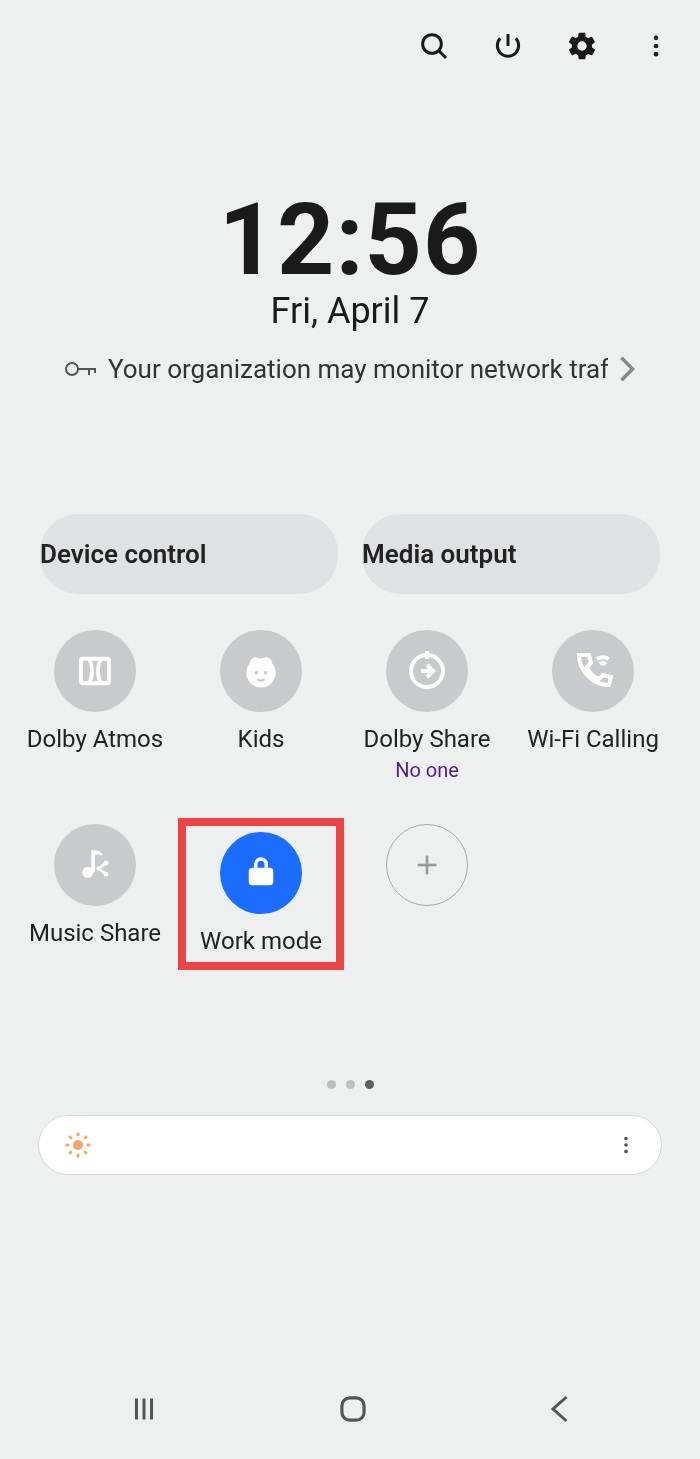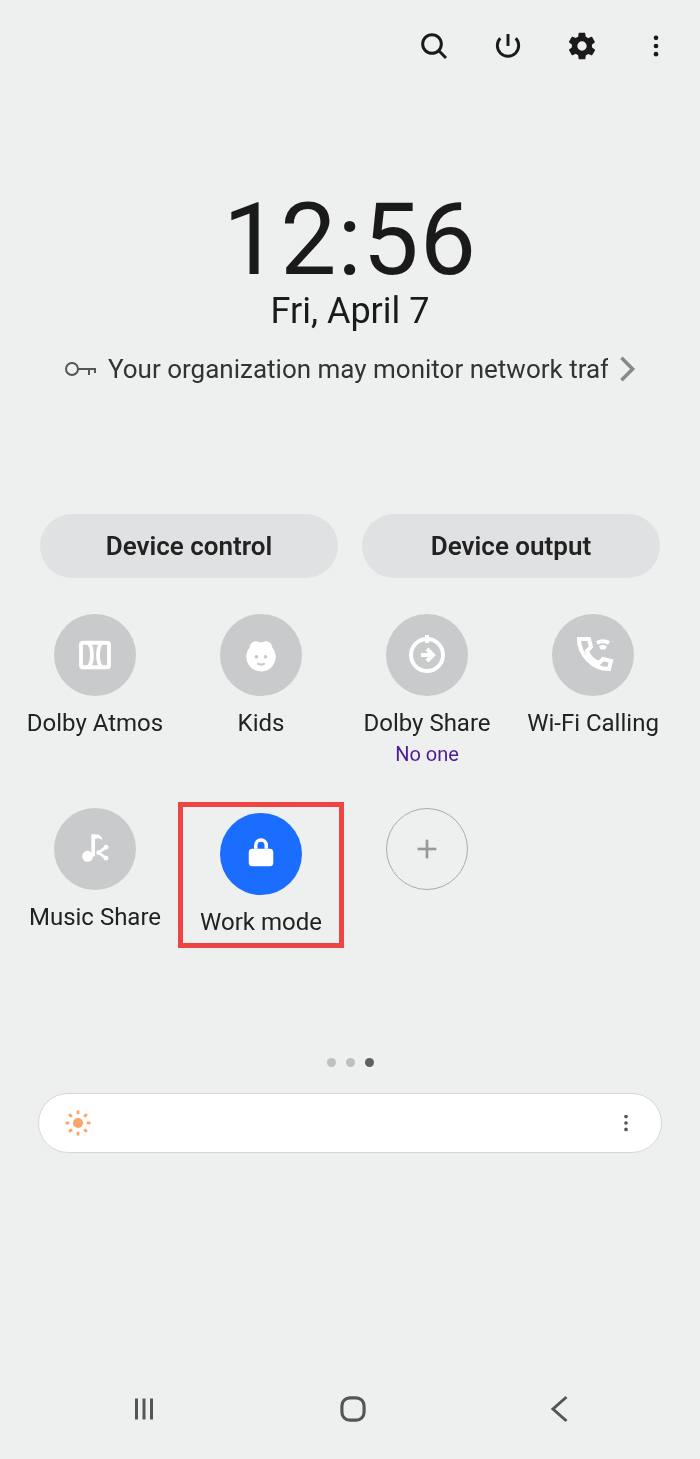--- a/index.html
+++ b/index.html
@@ -20,21 +20,21 @@
     padding: 22px 28px 0 0;
     height: 70px;
   }
   .topbar .icon { width: 32px; height: 32px; color: #1a1a1a; display:flex; align-items:center; justify-content:center; }
   .clock-block {
     text-align: center;
     margin-top: 120px;
   }
   .clock-time {
     font-size: 100px;
-    font-weight: 400;
+    font-weight: 700;
     letter-spacing: 1px;
     line-height: 1;
   }
   .clock-date {
     font-size: 36px;
     font-weight: 400;
   }
   .org-row {
     display: flex;
     align-items: center;
@@ -59,43 +59,43 @@
   .pill-row {
     display: flex;
     gap: 24px;
     padding: 0 40px;
     margin-top: 130px;
   }
   .pill {
     flex: 1;
     background: #e0e1e2;
     border-radius: 38px;
-    height: 64px;
-    display: flex;
-    align-items: center;
-    justify-content: center;
+    height: 80px;
+    display: flex;
+    align-items: center;
+    justify-content: flex-start;
     font-size: 26px;
     font-weight: 600;
     color: #222;
   }
   .tiles {
     display: grid;
     grid-template-columns: repeat(4, 1fr);
     gap: 30px 0;
     padding: 30px 24px 0 12px;
   }
   .tile {
     display: flex;
     flex-direction: column;
     align-items: center;
     text-align: center;
     padding: 6px 2px;
   }
   .tile.highlight {
-    border: 5px solid #ef4444;
+    border: 8px solid #ef4444;
     text-align: right;
   }
   .tile-circle {
     width: 82px; height: 82px;
     border-radius: 50%;
     background: #c8cacb;
     display: flex;
     align-items: center;
     justify-content: center;
     color: #fff;
@@ -197,21 +197,21 @@
         </svg>
     </span>
   </div>
 </div>
 
 <div class="pill-row">
   <div class="pill">
     <span>Device control</span>
   </div>
   <div class="pill">
-    <span>Device output</span>
+    <span>Media output</span>
   </div>
 </div>
 
 <div class="tiles">
 
   <div class="tile">
     <div class="tile-circle">
       <svg width="42" height="42" viewBox="0 0 24 24" fill="none" stroke="#fff" stroke-width="2.2">
           <rect x="4" y="5" width="16" height="14" rx="1"></rect>
           <path d="M4 12a4 6 0 0 1 4 0" opacity="0"></path>

